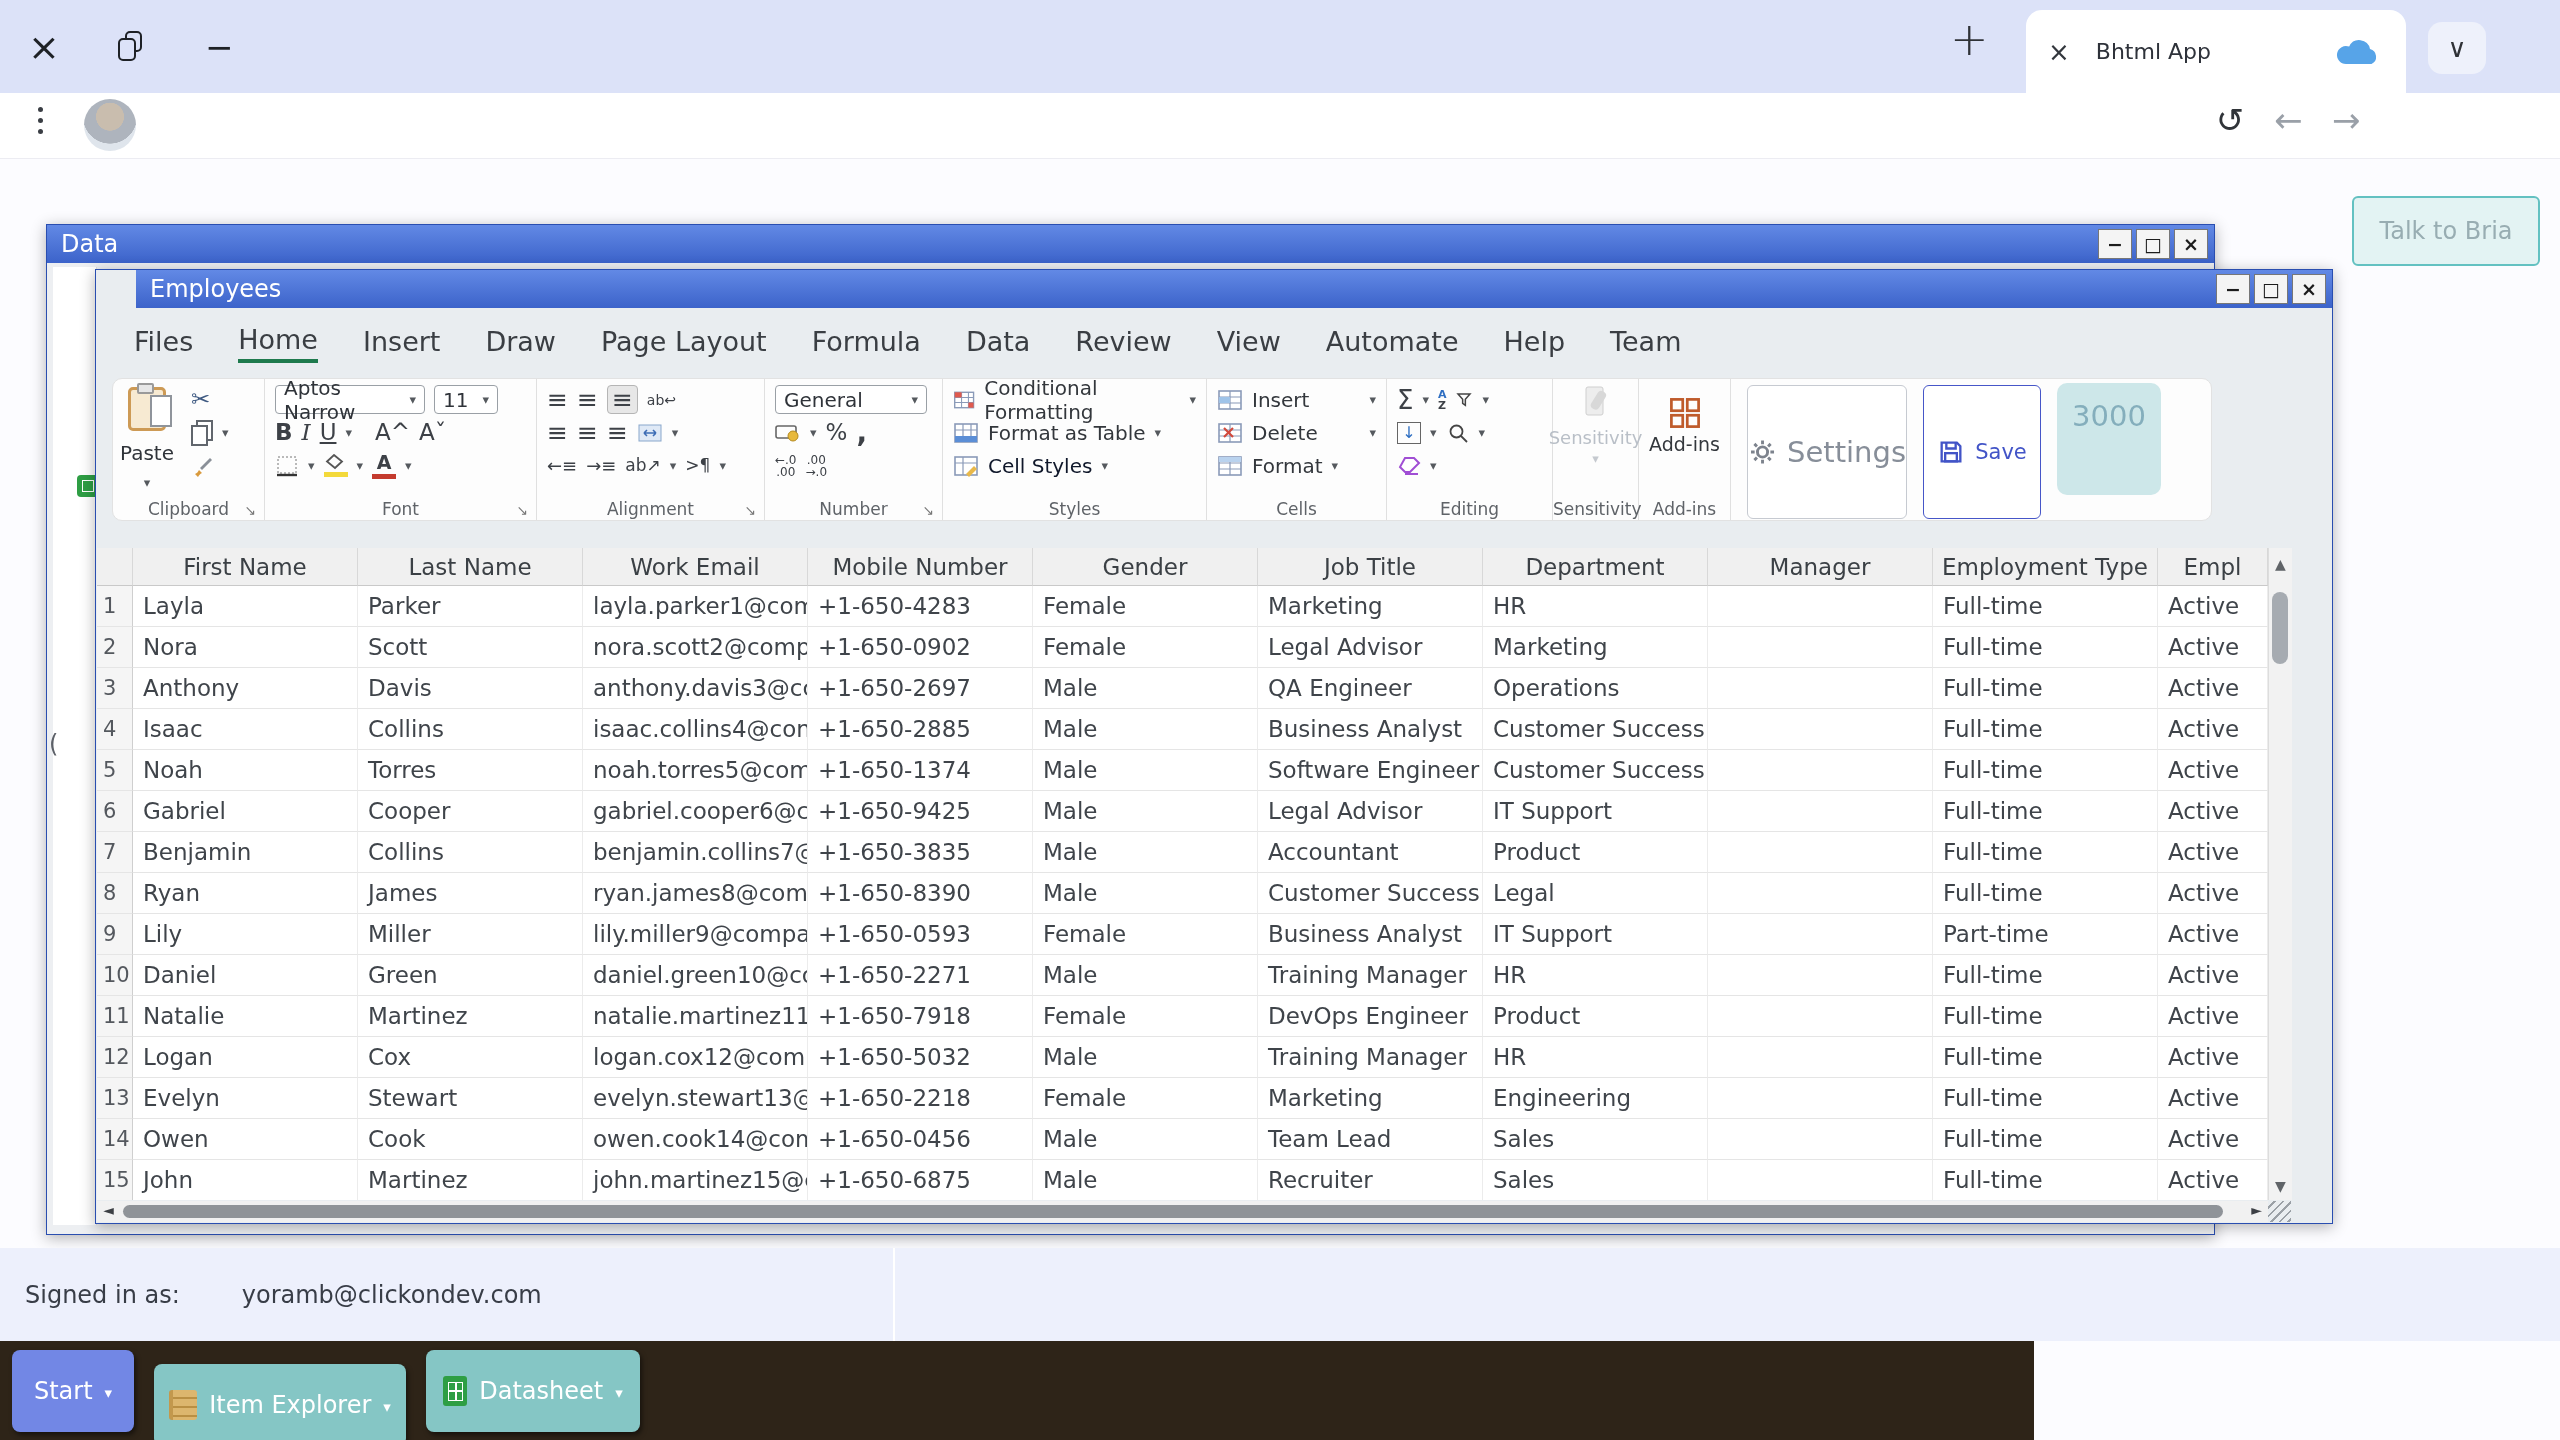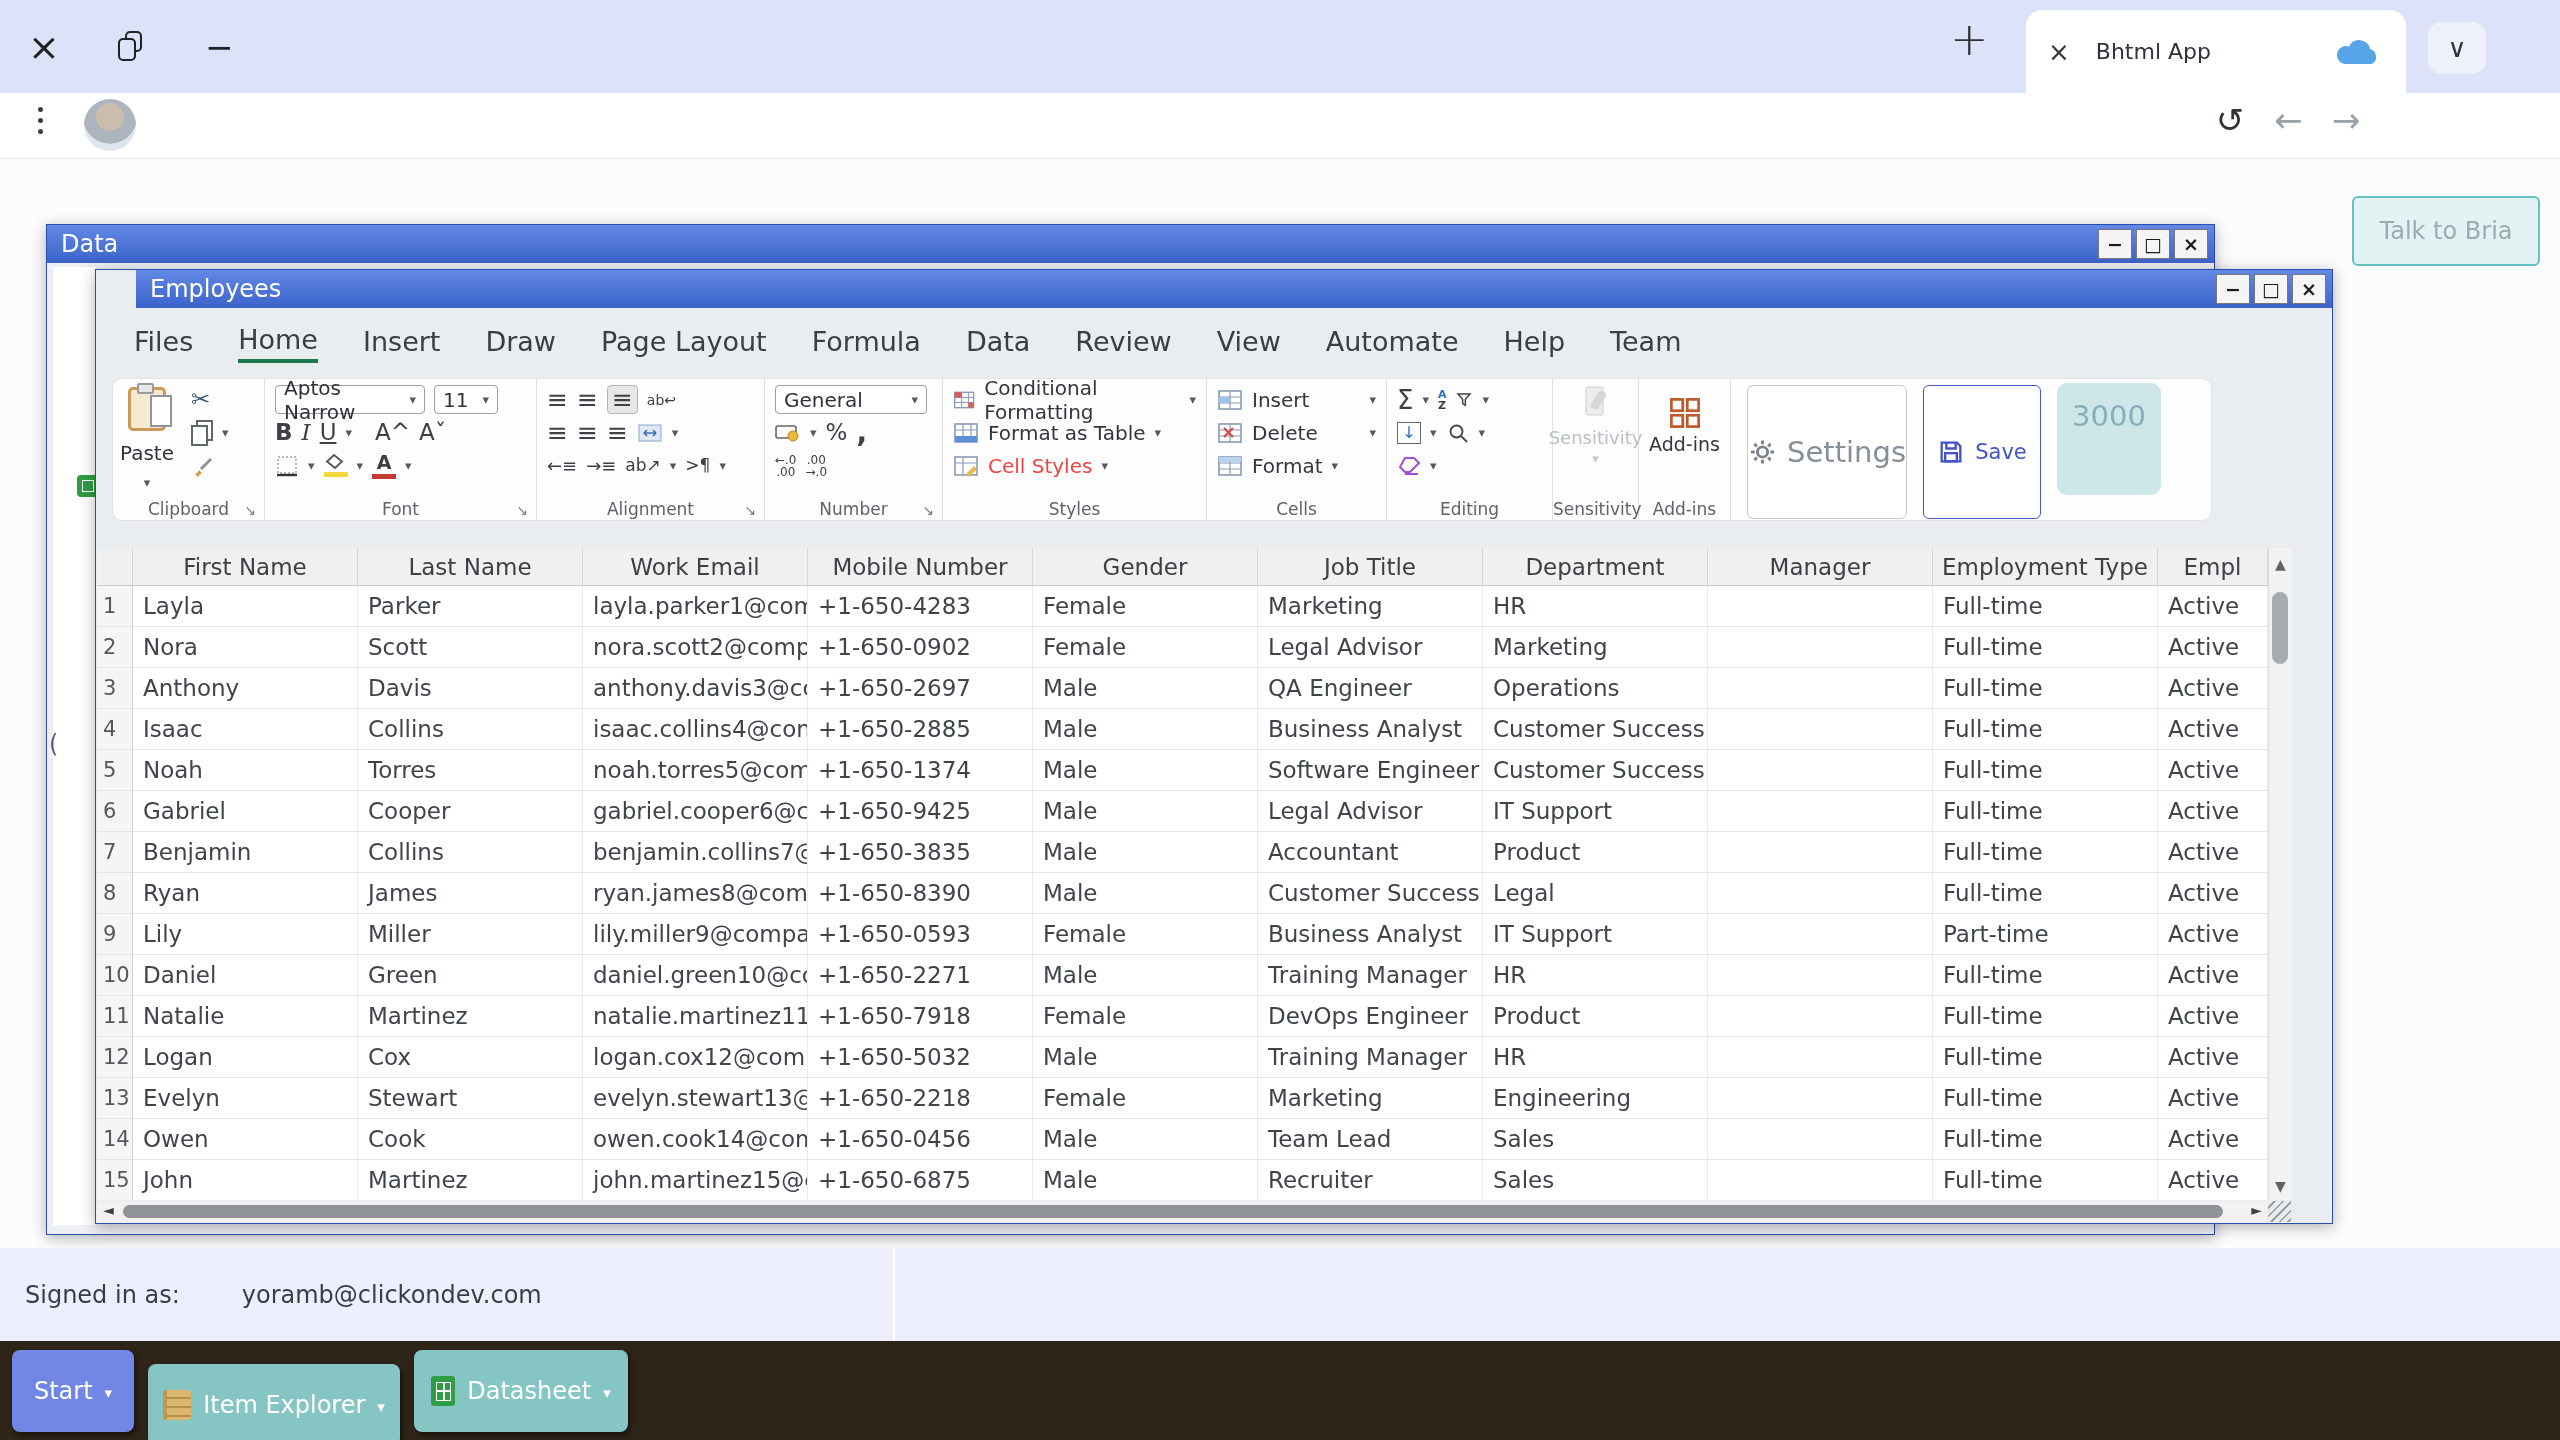--- a/index.html
+++ b/index.html
@@ -32,21 +32,21 @@
   .navic{position:absolute;top:100px;font-size:34px;}
   .ic-reload{left:2216px;color:#303439;}
   .ic-back{left:2274px;color:#9aa0a8;}
   .ic-fwd{left:2332px;color:#9aa0a8;}
   
   .talkbria{position:absolute;left:2352px;top:196px;width:184px;height:66px;background:#e3f3f3;border:2px solid #63c1c1;border-radius:6px;display:flex;align-items:center;justify-content:center;font-size:24px;color:#98adb2;}
   .signstrip{position:absolute;left:0;top:1248px;width:2560px;height:93px;background:#edf0fc;display:flex;align-items:center;font-size:24px;color:#383d47;}
   .signstrip::after{content:"";position:absolute;left:893px;top:0;width:2px;height:93px;background:#fff;}
   .signstrip .slabel{margin-left:25px;}
   .signstrip .semail{margin-left:62px;}
-  .taskbar{position:absolute;left:0;top:1341px;width:2560px;height:99px;background:#2e2418;display:flex;align-items:center;gap:14px;padding-left:12px;box-sizing:border-box;}
+  .taskbar{position:absolute;left:0;top:1341px;width:2034px;height:99px;background:#2e2418;display:flex;align-items:center;gap:20px;padding-left:12px;box-sizing:border-box;}
   .tbtn{height:82px;border-radius:8px;display:flex;align-items:center;justify-content:center;gap:12px;color:#fff;font-size:24px;box-shadow:2px 3px 5px rgba(0,0,0,.5);}
   .tbtn .dd{font-size:15px;margin-top:4px;}
   .tb-start{width:122px;background:#7287e5;}
   .tb-teal{background:#85c6c5;}
   .tb-item{width:252px;margin-top:29px;}
   .tb-data{width:214px;}
   .nbico{width:24px;height:30px;background:#dcb66e;border-left:4px solid #c2984d;border-radius:3px;
          background-image:repeating-linear-gradient(#0000 0 7px,#b98f43 7px 9px);}
   .dsico{width:24px;height:30px;background:#2e9e44;border-radius:3px;position:relative;}
   .dsico::after{content:"";position:absolute;left:5px;top:6px;width:13px;height:17px;
@@ -339,21 +339,21 @@
             </svg>
           <span style="font-size:20px;color:#33373c;">Format as Table</span>
             <span class="dd">▾</span>
         </div>
         <div class="rrow">
           <svg width="26" height="24" viewBox="0 0 26 24">
               <rect x="2" y="3" width="22" height="18" fill="#fff" stroke="#8a9ab8" stroke-width="1.6"></rect>
               <path d="M2 9h22M10 3v18" stroke="#8a9ab8" stroke-width="1.2"></path>
               <path d="M13 20l8-8 3 3-8 8z" fill="#e8b84b"></path>
             </svg>
-          <span style="font-size:20px;color:#ef4444;">Cell Styles</span>
+          <span style="font-size:20px;color:#0f172a;">Cell Styles</span>
             <span class="dd">▾</span>
         </div>
         <span class="glabel">Styles</span>
       </div>
 
       <div class="grp" style="width:180px;">
         <div class="rrow">
           <svg width="26" height="24" viewBox="0 0 26 24">
               <rect x="2" y="3" width="22" height="18" fill="#fff" stroke="#8a9ab8" stroke-width="1.6"></rect>
               <path d="M2 9h22M2 15h22M13 3v18" stroke="#8a9ab8" stroke-width="1.2"></path>

